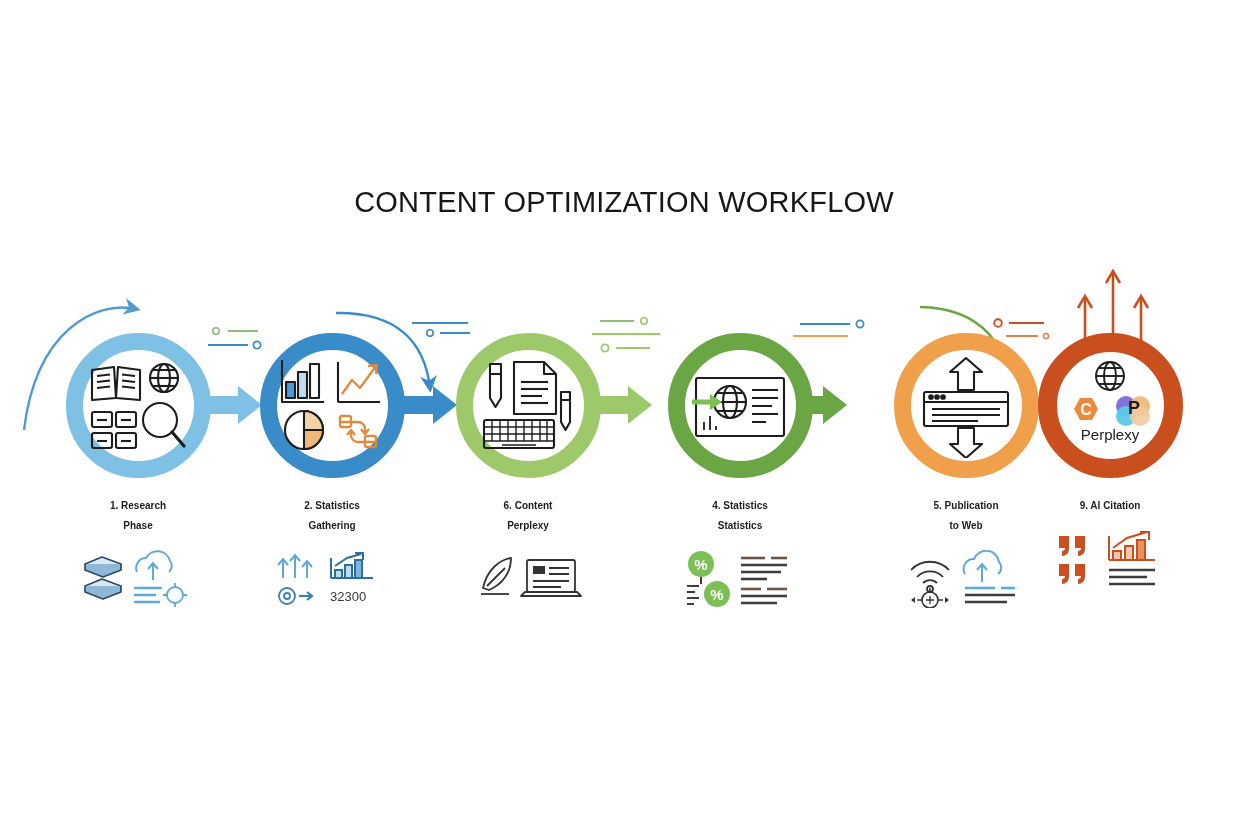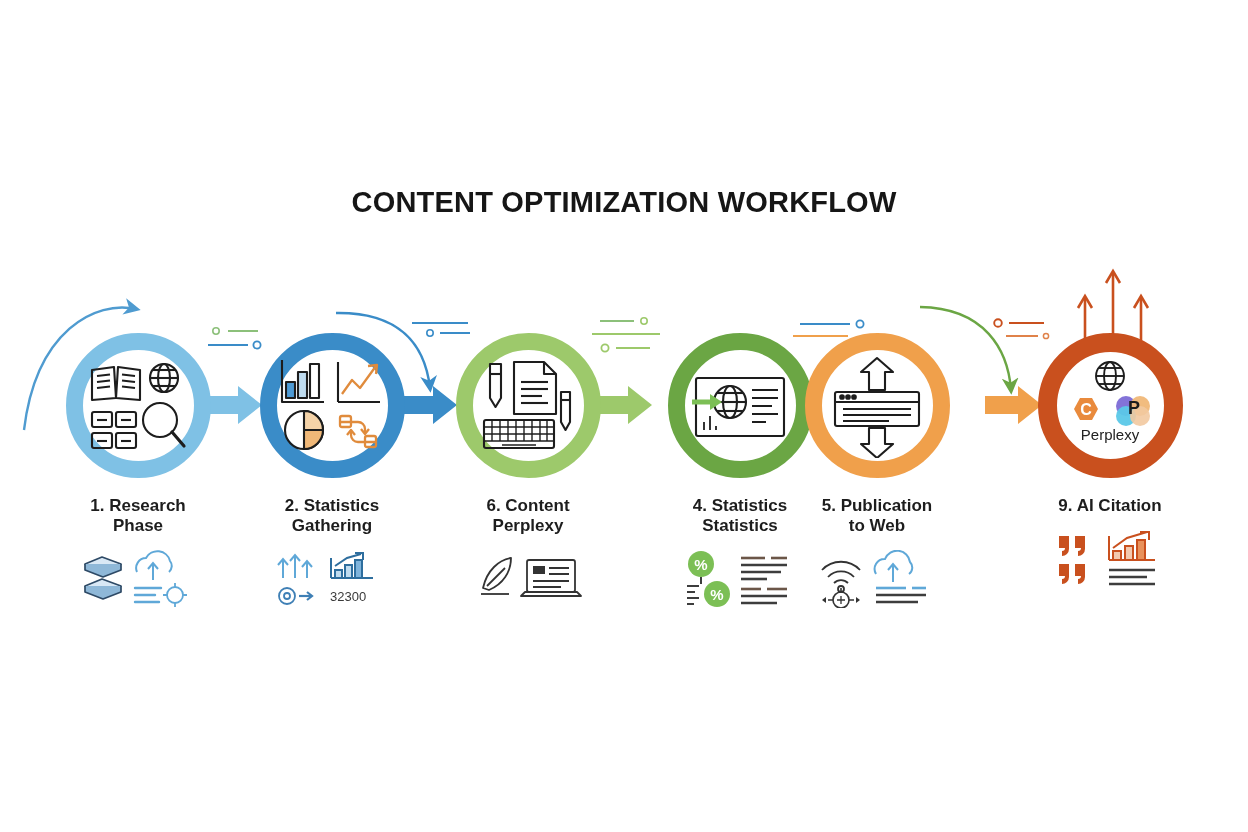--- a/index.html
+++ b/index.html
@@ -18,21 +18,21 @@
     position: absolute;
     inset: 0;
   }
   .title {
     position: absolute;
     top: 186px;
     left: 0;
     width: 1248px;
     text-align: center;
     font-size: 29px;
-    font-weight: bold;
+    font-weight: normal;
     letter-spacing: 0.2px;
     color: #161616;
     font-family: "Liberation Sans", sans-serif;
   }
   .step {
     position: absolute;
     top: 333px;
     width: 200px;
   }
   .ring-wrap {
@@ -55,21 +55,21 @@
     position: absolute;
     left: 50%;
     top: 50%;
     transform: translate(-50%, -50%);
     width: 104px;
     height: 104px;
   }
   .step-label {
     margin-top: 18px;
     text-align: center;
-    font-size: 17px;
+    font-size: 10px;
     line-height: 20px;
     font-weight: bold;
     color: #1d1d1d;
   }
   .sub-glyphs {
     margin-top: 14px;
     height: 60px;
     display: flex;
     align-items: flex-start;
     justify-content: center;
@@ -431,21 +431,21 @@
           <line x1="60" y1="29" x2="86" y2="29" stroke="#3d3d3d"></line>
           <line x1="60" y1="39" x2="80" y2="39" stroke="#6b5648"></line>
           <line x1="86" y1="39" x2="106" y2="39" stroke="#6b5648"></line>
           <line x1="60" y1="46" x2="106" y2="46" stroke="#3d3d3d"></line>
           <line x1="60" y1="53" x2="96" y2="53" stroke="#3d3d3d"></line>
         </g>
       </svg>
     </div>
   </div>
 
-  <div class="step" style="left:777px;">
+  <div class="step" style="left:866px;">
     <div class="ring-wrap">
       <div class="ring" style="border:17px solid #F0A04B;"></div>
       <svg class="glyphs" viewBox="0 0 104 104">
         <g stroke="#1d1d1d" stroke-width="2.1" fill="none" stroke-linejoin="round">
           <g>
             <path d="M44 30 L44 12 L36 12 L52 -2 L68 12 L60 12 L60 30 Z" transform="translate(0,6)"></path>
           </g>
           <g>
             <rect x="10" y="38" width="84" height="34" rx="2"></rect>
             <line x1="10" y1="48" x2="94" y2="48"></line>

